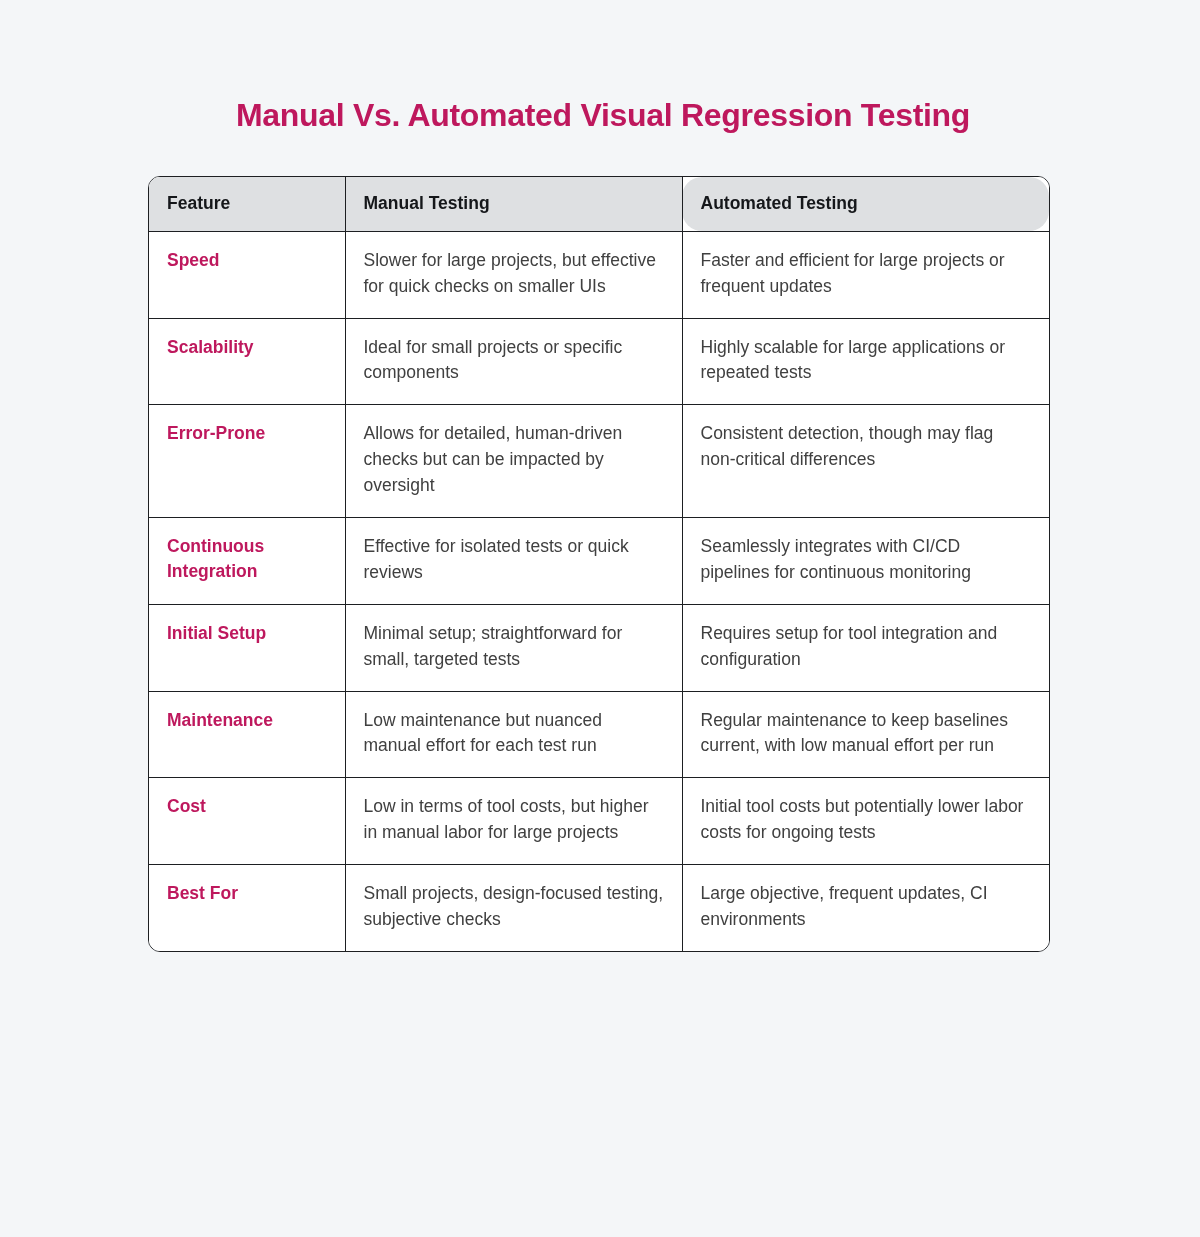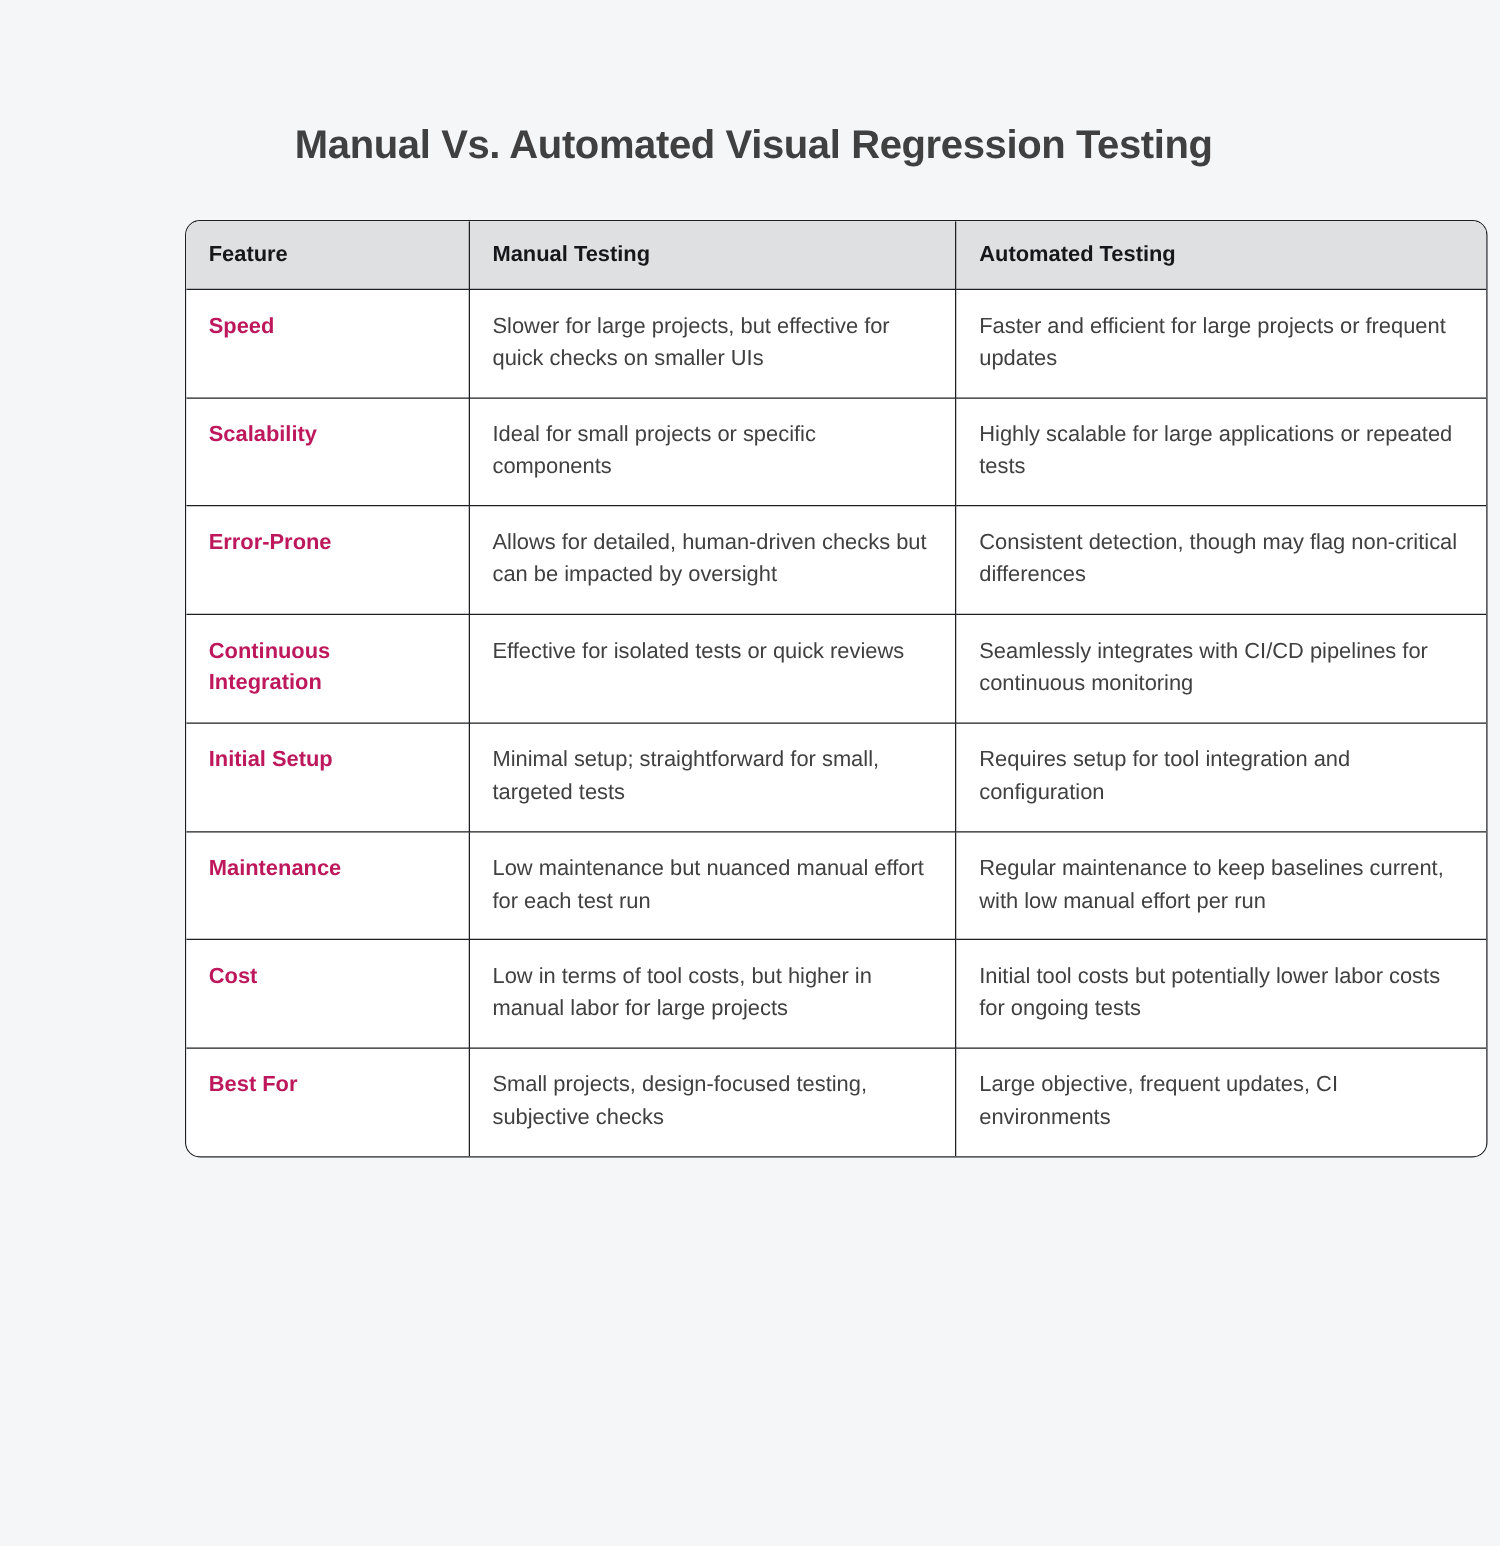--- a/index.html
+++ b/index.html
@@ -23,30 +23,30 @@
   }
 
   .page-title {
     position: absolute;
     left: 148px;
     top: 74px;
     width: 910px;
     text-align: center;
     font-size: 32px;
     font-weight: bold;
-    color: #404040;
+    color: #be185d;
     letter-spacing: -0.3px;
     line-height: 1.25;
   }
 
   .table-card {
     position: absolute;
     left: 148px;
     top: 176px;
-    width: 1042px;
+    width: 902px;
     border: 1px solid #1d1f22;
     border-radius: 12px;
     background: #ffffff;
     overflow: hidden;
     box-sizing: border-box;
   }
 
   table.comparison {
     width: 100%;
     border-collapse: collapse;
@@ -66,20 +66,21 @@
     text-align: left;
     padding: 15px 18px 16px 18px;
     border-right: 1px solid #1d1f22;
     border-bottom: 1px solid #1d1f22;
     vertical-align: middle;
     box-sizing: border-box;
     line-height: 1.3;
   }
   table.comparison thead th:last-child {
     border-right: none;
+    border-radius: 20px;
   }
 
   table.comparison tbody td {
     font-size: 17.5px;
     color: #404040;
     text-align: left;
     padding: 16px 18px 18px 18px;
     border-right: 1px solid #1d1f22;
     border-bottom: 1px solid #1d1f22;
     vertical-align: top;

